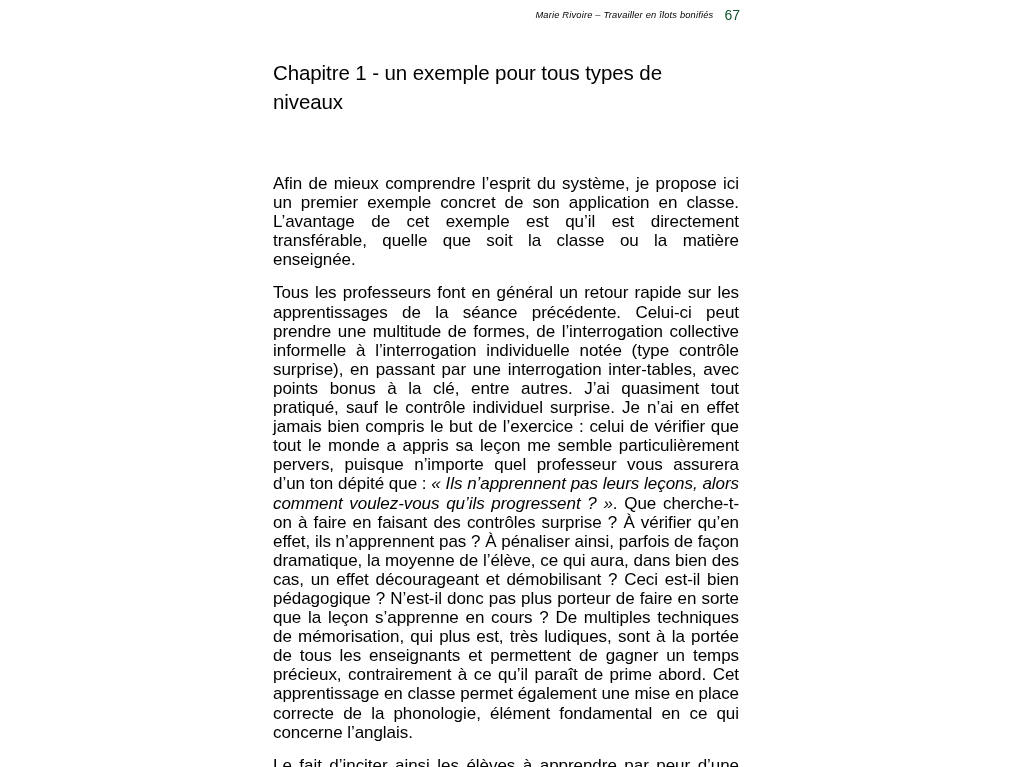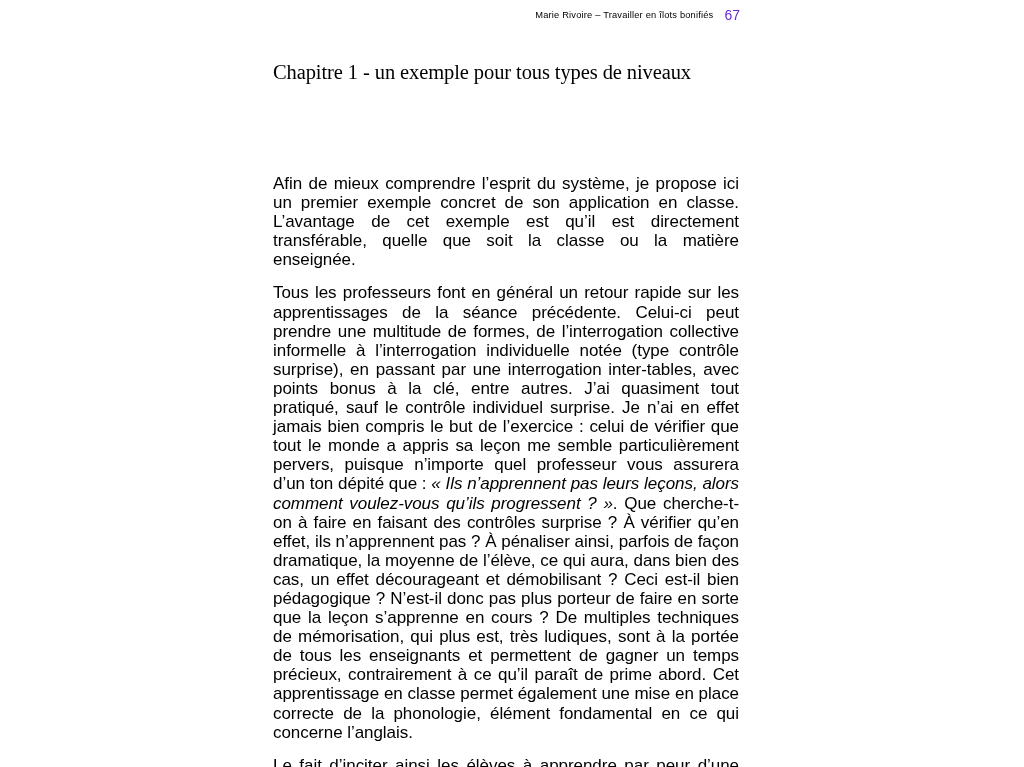--- a/index.html
+++ b/index.html
@@ -31,25 +31,26 @@
     width: 740px;
     text-align: right;
     white-space: nowrap;
   }
   .running-head-text {
     font-size: 9.3px;
     line-height: 12px;
     letter-spacing: 0.02em;
     color: #000000;
     vertical-align: middle;
+    font-style: italic;
   }
   .page-number {
     font-size: 14px;
     line-height: 12px;
-    color: #6d28d9;
+    color: #14532d;
     margin-left: 11px;
     vertical-align: middle;
   }
 
   
   .text-column {
     position: absolute;
     left: 273px;
     top: 0;
     width: 466px;
@@ -60,21 +61,20 @@
     padding: 0;
     font-size: 20.5px;
     font-weight: 400;
     line-height: 29px;
     letter-spacing: -0.1px;
     text-align: left;
     position: absolute;
     top: 58px;
     left: 0;
     width: 430px;
-    font-family: Liberation Serif, serif;
   }
 
   .body-block {
     position: absolute;
     top: 174px;
     left: 0;
     width: 466px;
   }
 
   p.para {

